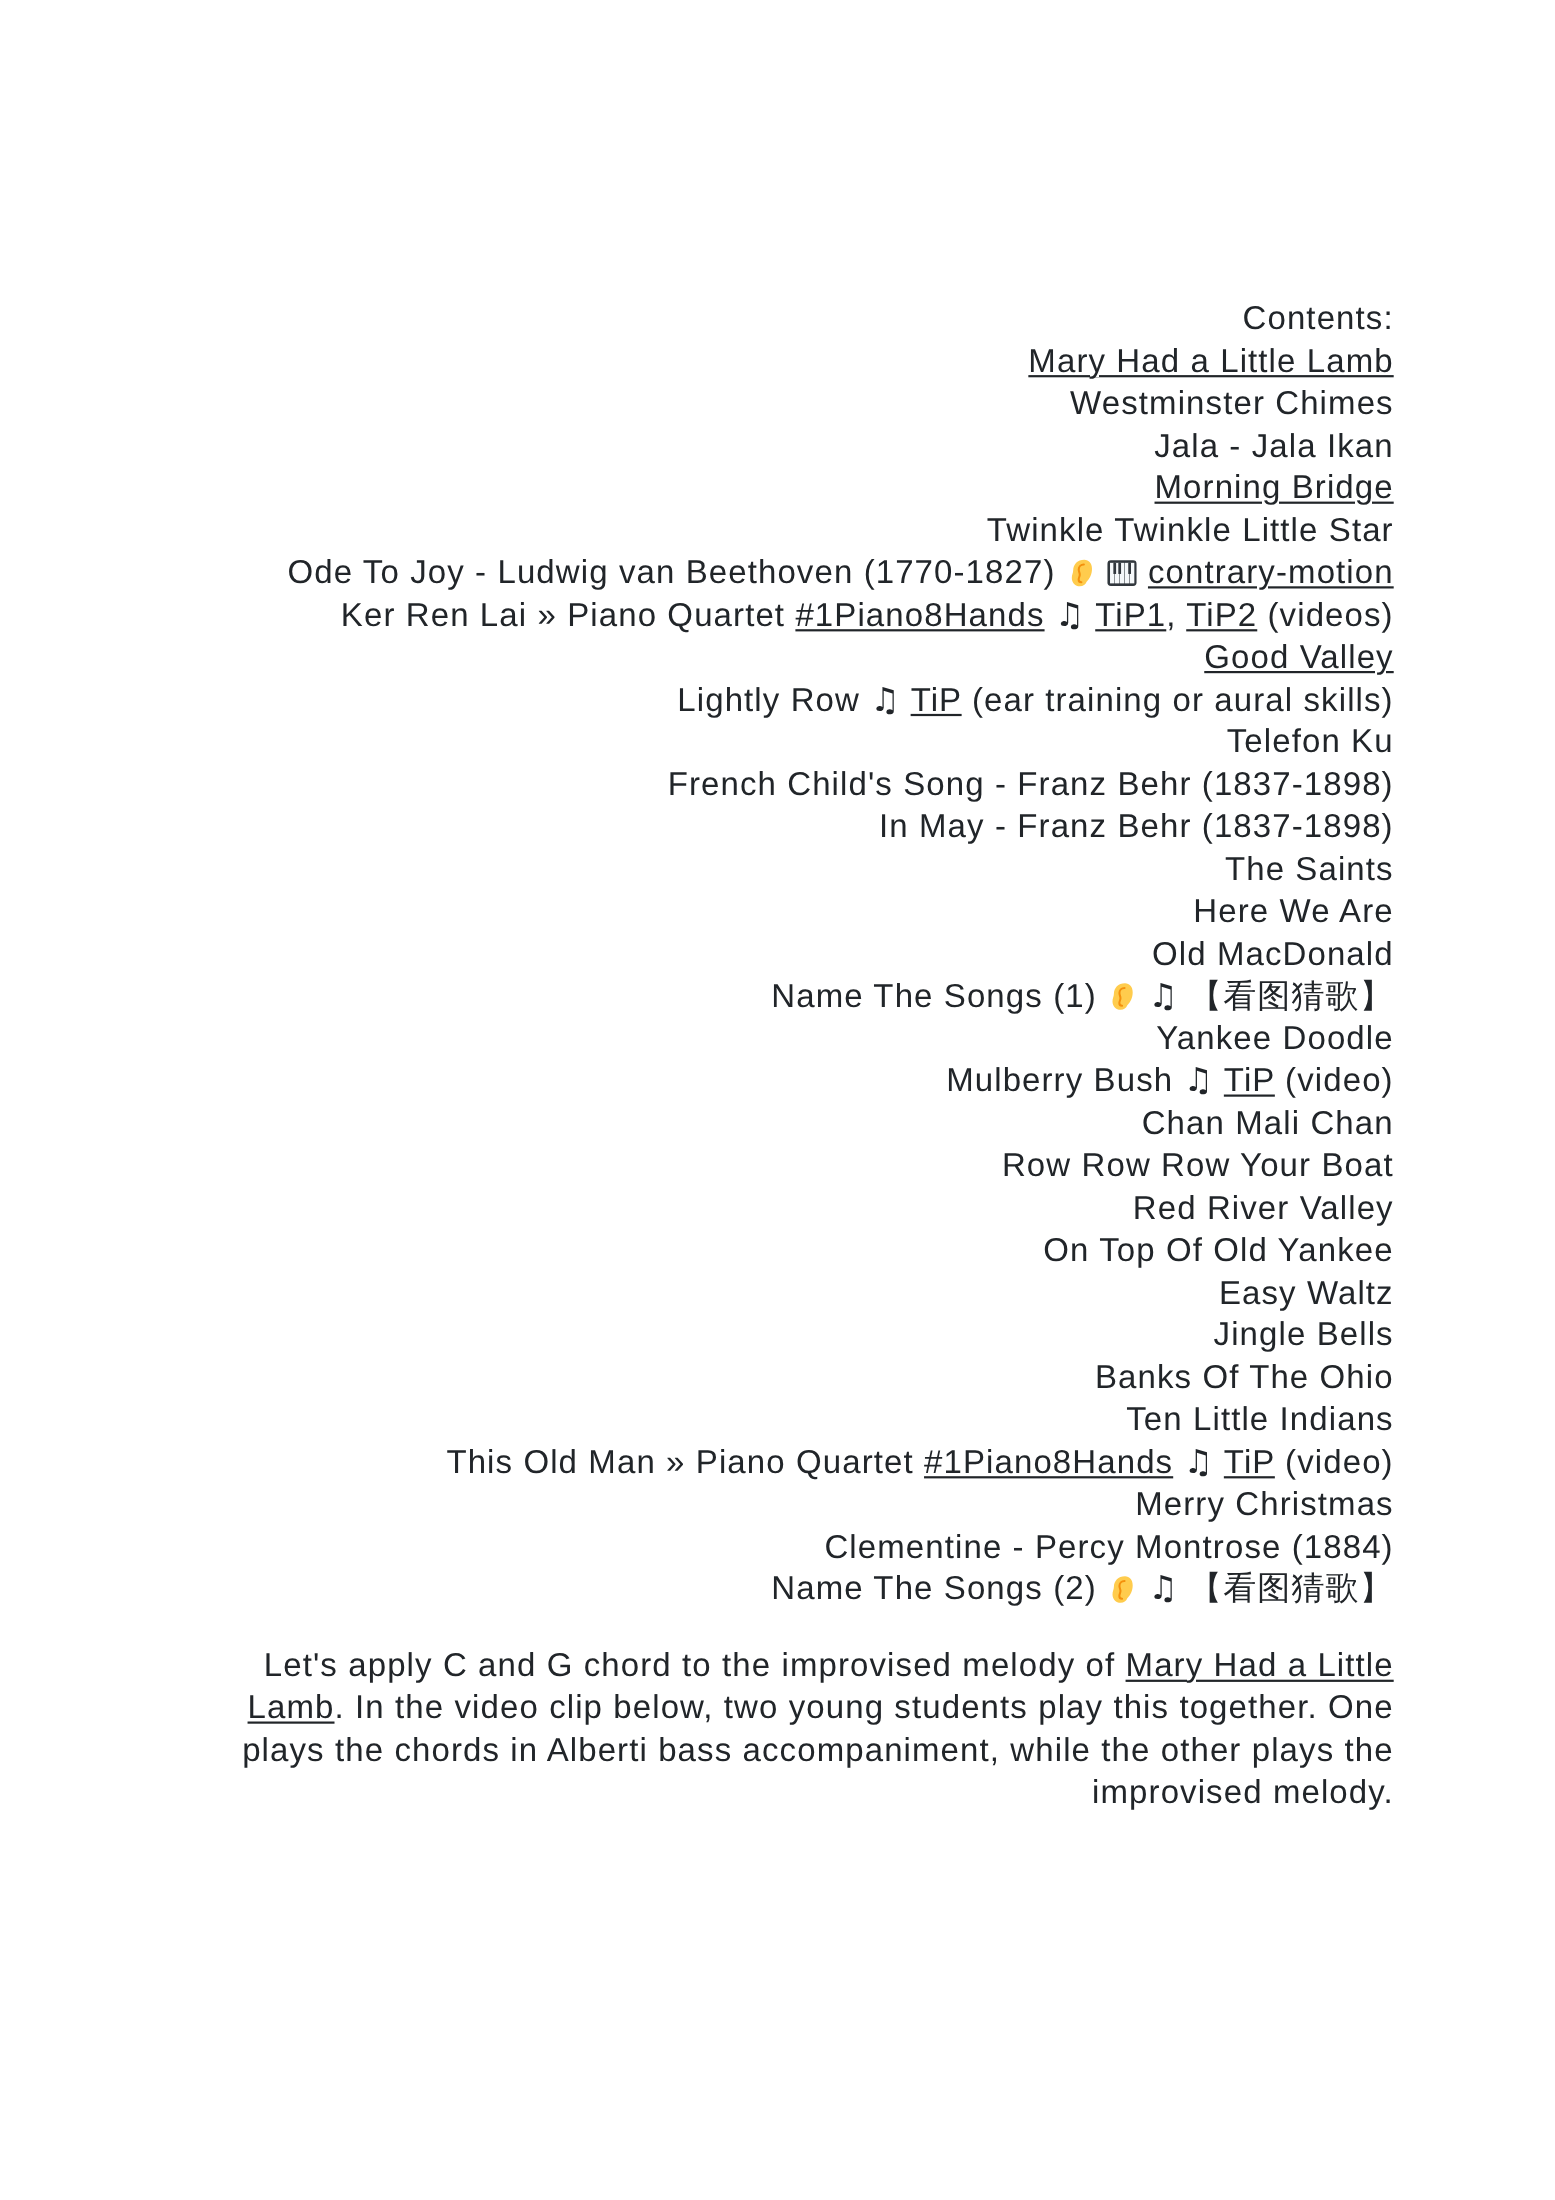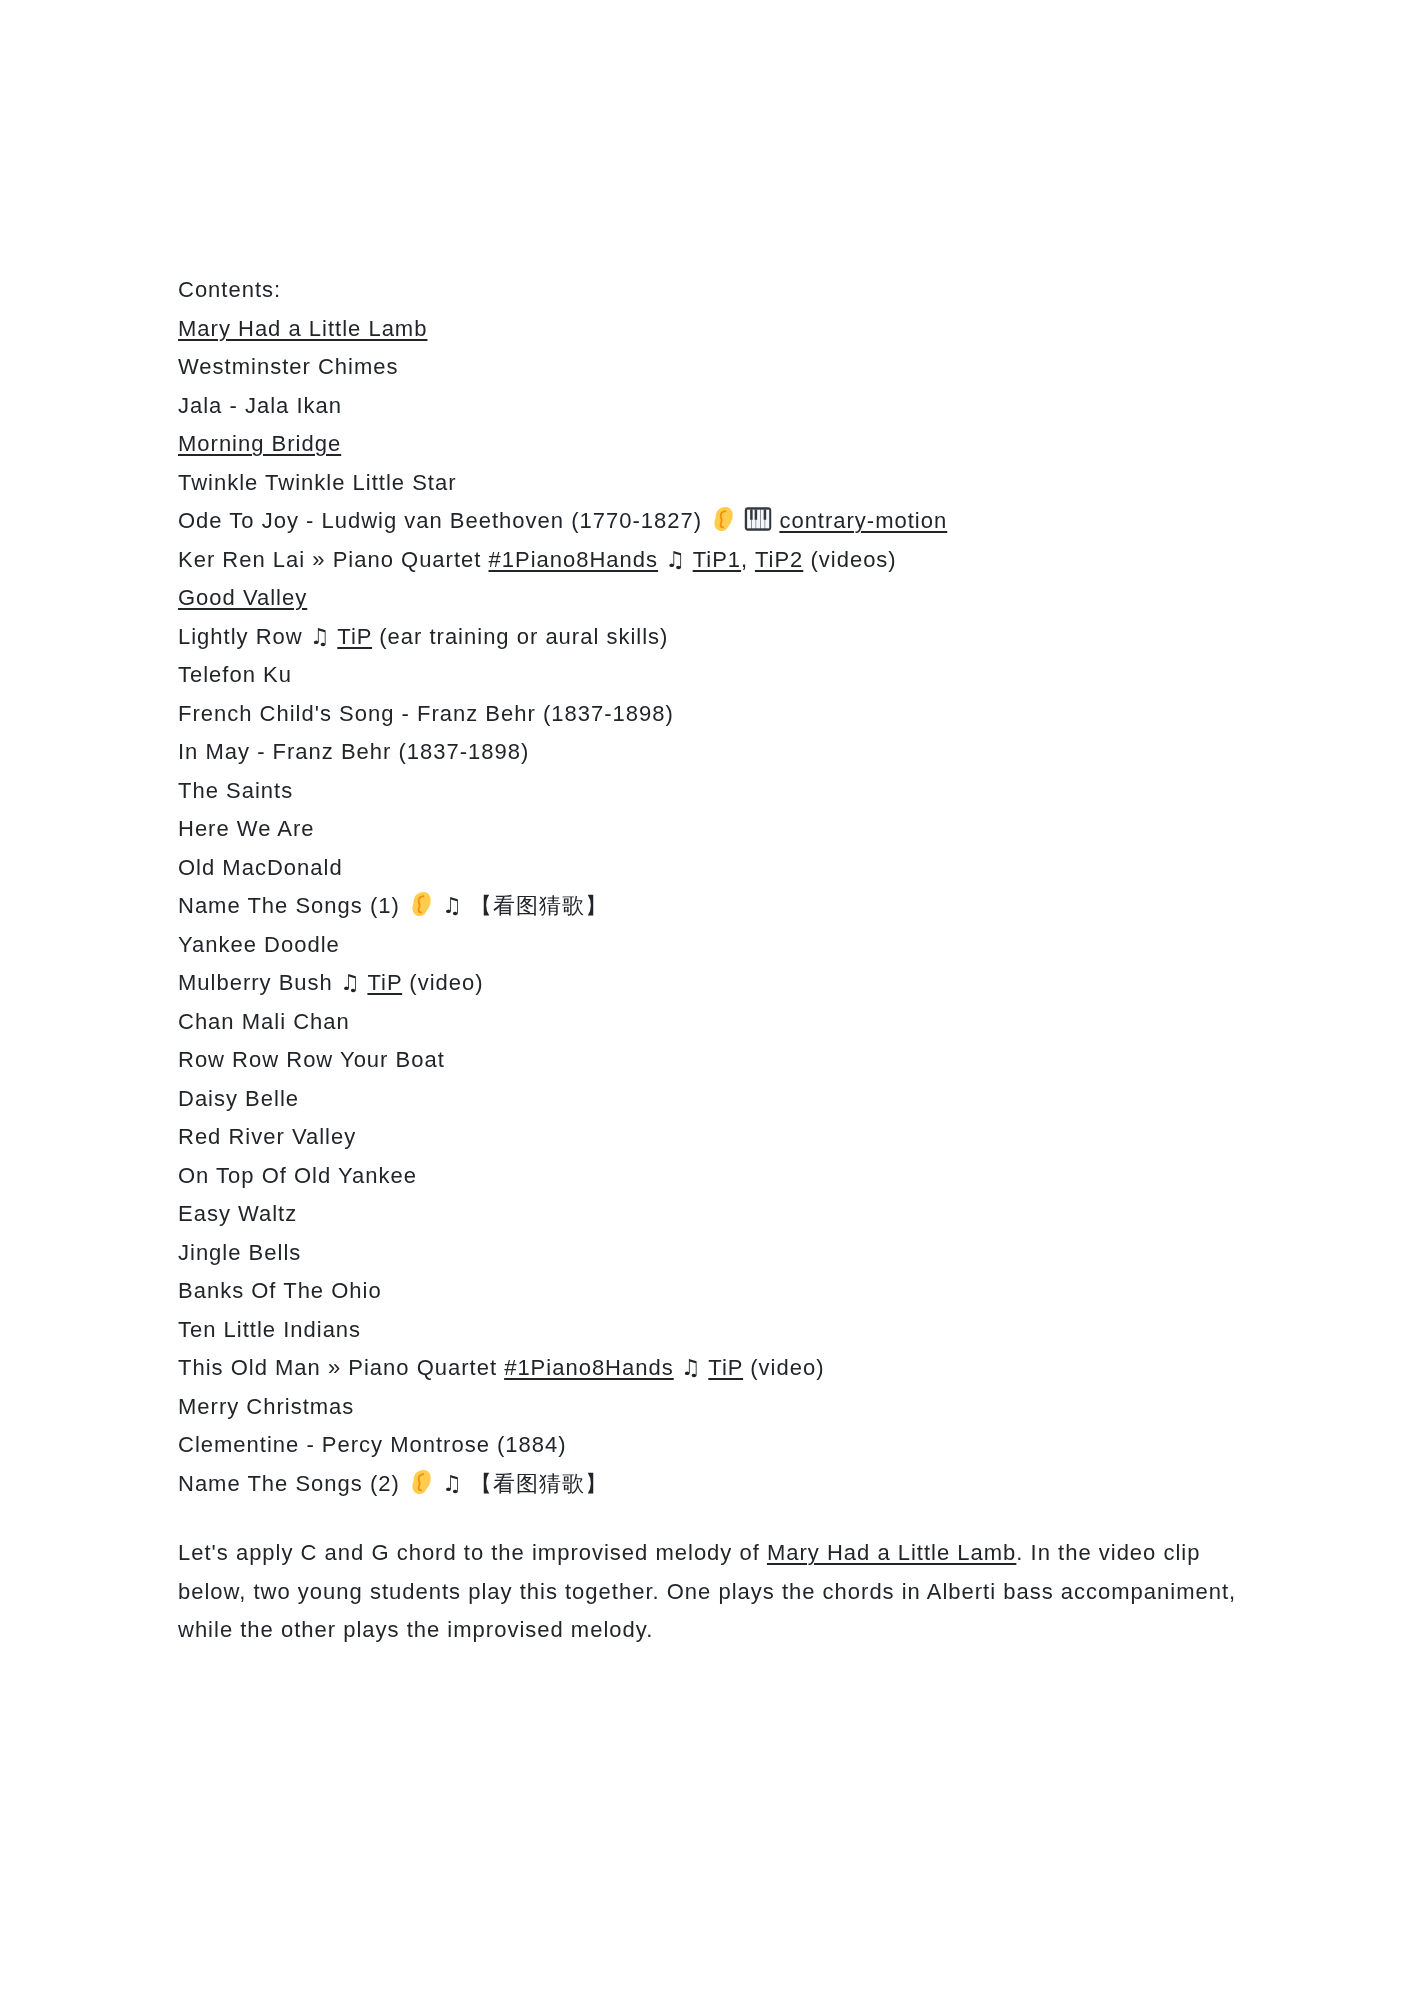--- a/index.html
+++ b/index.html
@@ -7,26 +7,27 @@
     position:relative;
     width:1414px;
     height:2000px;
     background:#ffffff;
     overflow:hidden;
     font-family:"Liberation Sans","DejaVu Sans",sans-serif;
     color:#212529;
   }
   .content {
     position:absolute;
-    left:178px;
+    left:189px;
     top:271px;
     width:1078px;
-    font-size:22px;
+    font-size:30px;
     line-height:38.5px;
     letter-spacing:1px;
+    text-align:right;
   }
   .line { white-space:nowrap; }
   .heading { }
   a.seg-link {
     color:inherit;
     text-decoration:underline;
     text-decoration-thickness:2px;
     text-underline-offset:3px;
     cursor:pointer;
   }
@@ -87,21 +88,20 @@
         <div class="line"><span>Name The Songs (1) </span>
   <span class="icon"><svg viewBox="0 0 36 36" xmlns="http://www.w3.org/2000/svg">
     <path fill="#FFCC4D" d="M21.5 2.5C13.6 2.5 8.5 8 8.5 15.1c0 2.9-1.6 5-1.6 8.7 0 5.6 4.1 9.7 9.4 9.7 3.9 0 6.6-2 7.9-5.3 3.5-3.7 6.3-8.5 6.3-15.2 0-6.3-3.7-10.5-9-10.5z"></path>
     <path d="M21 8c-3.5 0-6 2.5-6 5.8 0 2.3 1.2 3.7 1.2 6 0 2.4-1.3 3.6-1.3 5.7 0 1.9 1.4 3.3 3.2 3.3" fill="none" stroke="#F4900C" stroke-width="2.4" stroke-linecap="round"></path>
   </svg></span>
 <span class="note">♫</span><span> 【看图猜歌】</span></div>
         <div class="line"><span>Yankee Doodle</span></div>
         <div class="line"><span>Mulberry Bush </span><span class="note">♫</span><span> </span><a href="#" class="seg-link">TiP</a><span> (video)</span></div>
         <div class="line"><span>Chan Mali Chan</span></div>
         <div class="line"><span>Row Row Row Your Boat</span></div>
-        <div class="line"><span>Daisy Belle</span></div>
         <div class="line"><span>Red River Valley</span></div>
         <div class="line"><span>On Top Of Old Yankee</span></div>
         <div class="line"><span>Easy Waltz</span></div>
         <div class="line"><span>Jingle Bells</span></div>
         <div class="line"><span>Banks Of The Ohio</span></div>
         <div class="line"><span>Ten Little Indians</span></div>
         <div class="line"><span>This Old Man » Piano Quartet </span><a href="#" class="seg-link">#1Piano8Hands</a><span> </span><span class="note">♫</span><span> </span><a href="#" class="seg-link">TiP</a><span> (video)</span></div>
         <div class="line"><span>Merry Christmas</span></div>
         <div class="line"><span>Clementine - Percy Montrose (1884)</span></div>
         <div class="line"><span>Name The Songs (2) </span>

